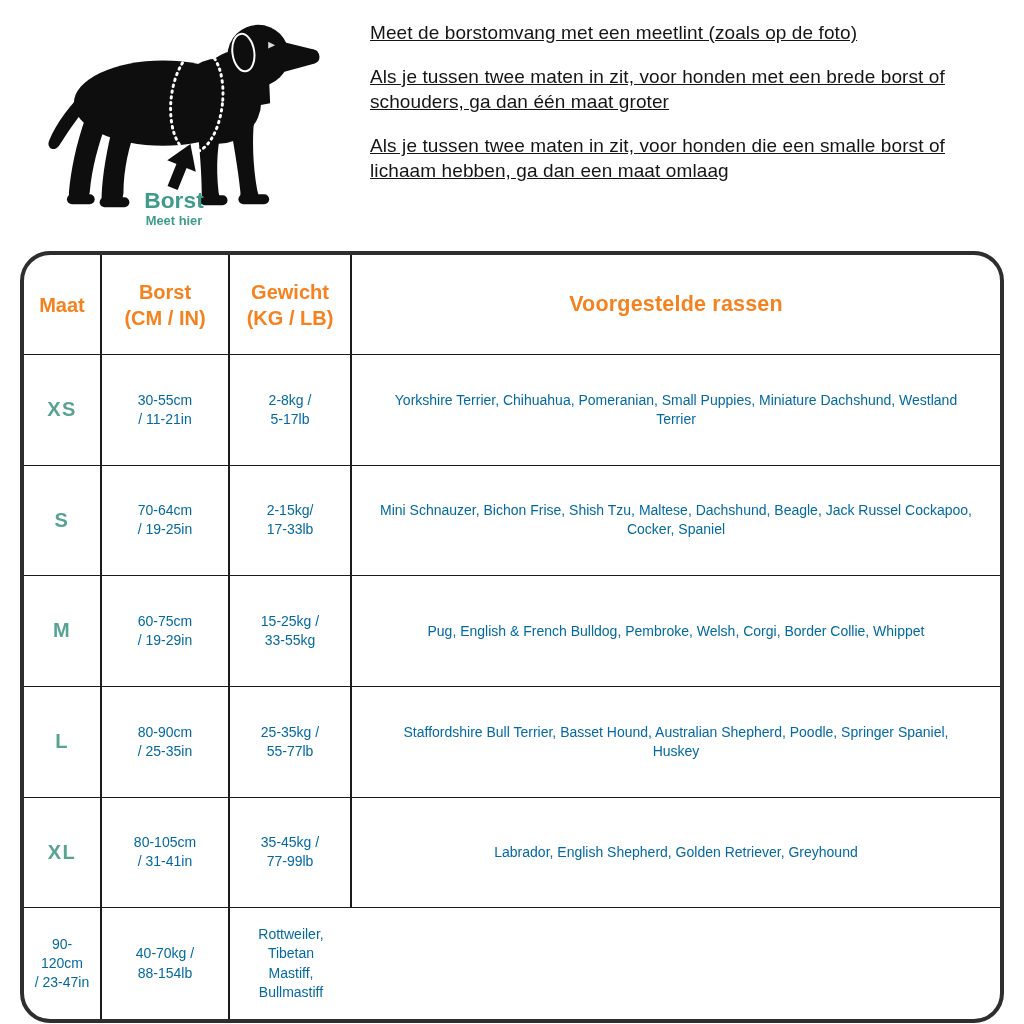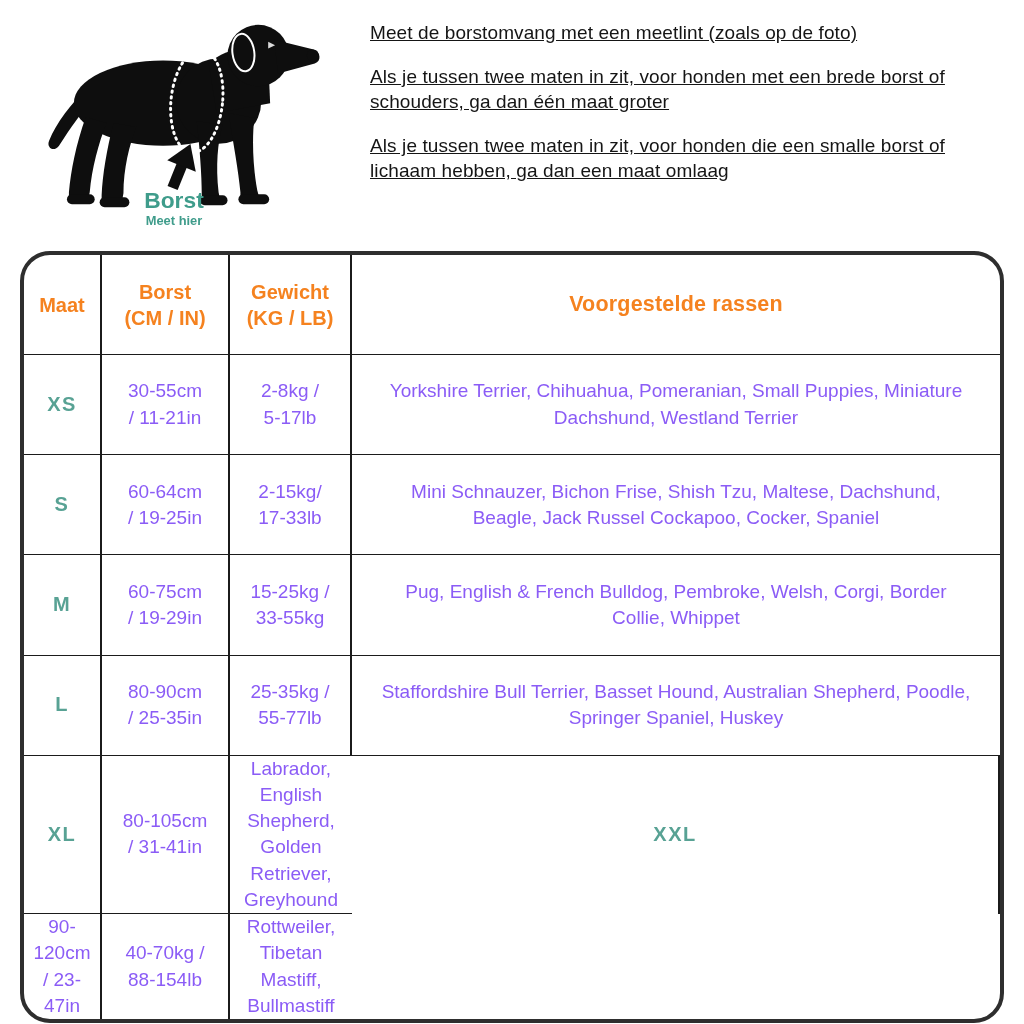--- a/index.html
+++ b/index.html
@@ -23,23 +23,23 @@
     box-sizing:border-box;background:#fff;margin-top:16px;
   }
   .grid{
     display:grid;width:100%;height:100%;
     grid-template-columns:78px 128px 122px 1fr;
     grid-template-rows:100px repeat(6,1fr);
   }
   .cell{
     display:flex;flex-direction:column;align-items:center;justify-content:center;
     text-align:center;border-right:2px solid #1b1b1b;border-bottom:1.6px solid #1b1b1b;
-    font-size:19px;line-height:1.38;padding:0 8px;box-sizing:border-box;color:#8b5cf6;
+    font-size:14px;line-height:1.38;padding:0 8px;box-sizing:border-box;color:#0369a1;
   }
-  .cell.last-col{border-right:none;padding:0 28px;}
+  .cell.last-col{border-right:none;padding:12px 28px;}
   .cell.last-row{border-bottom:none;}
   .hdr{color:#f5821f;font-weight:bold;font-size:20px;line-height:1.3;}
   .hdr-breeds{font-size:21.5px;letter-spacing:.2px;}
   .size{color:#58a294;font-weight:bold;font-size:20px;letter-spacing:1.5px;}
   .two-line span{display:block;}
 </style>
 </head>
 <body>
 
 <div class="top">
@@ -117,21 +117,21 @@
       <span>/ 11-21in</span>
     </div>
     <div class="cell two-line">
       <span>2-8kg /</span>
       <span>5-17lb</span>
     </div>
     <div class="cell last-col">Yorkshire Terrier, Chihuahua, Pomeranian, Small Puppies, Miniature Dachshund, Westland Terrier</div>
 
     <div class="cell size">S</div>
     <div class="cell two-line">
-      <span>60-64cm</span>
+      <span>70-64cm</span>
       <span>/ 19-25in</span>
     </div>
     <div class="cell two-line">
       <span>2-15kg/</span>
       <span>17-33lb</span>
     </div>
     <div class="cell last-col">Mini Schnauzer, Bichon Frise, Shish Tzu, Maltese, Dachshund, Beagle, Jack Russel Cockapoo, Cocker, Spaniel</div>
 
     <div class="cell size">M</div>
     <div class="cell two-line">
@@ -153,23 +153,26 @@
       <span>25-35kg /</span>
       <span>55-77lb</span>
     </div>
     <div class="cell last-col">Staffordshire Bull Terrier, Basset Hound, Australian Shepherd, Poodle, Springer Spaniel, Huskey</div>
 
     <div class="cell size">XL</div>
     <div class="cell two-line">
       <span>80-105cm</span>
       <span>/ 31-41in</span>
     </div>
+    <div class="cell two-line">
+      <span>35-45kg /</span>
+      <span>77-99lb</span>
+    </div>
     <div class="cell last-col">Labrador, English Shepherd, Golden Retriever, Greyhound</div>
 
-    <div class="cell size last-row">XXL</div>
     <div class="cell two-line last-row">
       <span>90-120cm</span>
       <span>/ 23-47in</span>
     </div>
     <div class="cell two-line last-row">
       <span>40-70kg /</span>
       <span>88-154lb</span>
     </div>
     <div class="cell last-col last-row">Rottweiler, Tibetan Mastiff, Bullmastiff</div>
 

